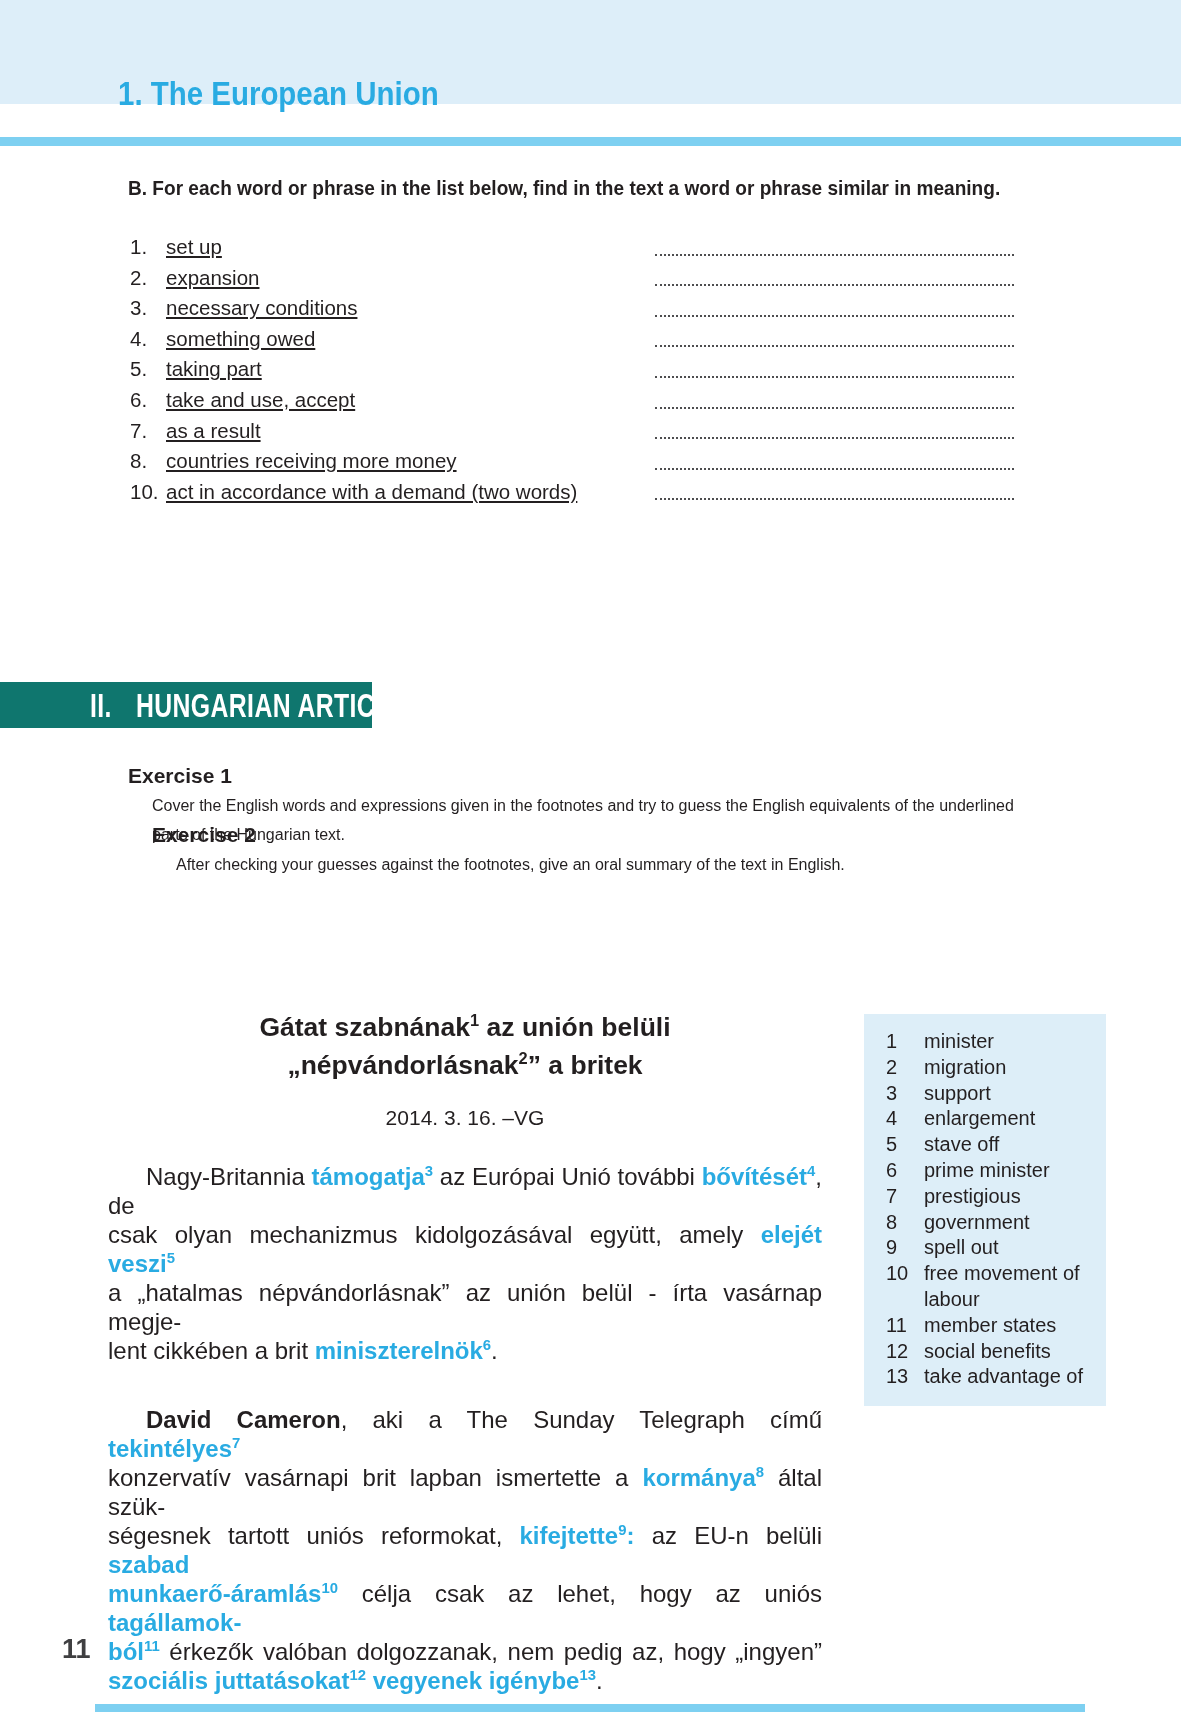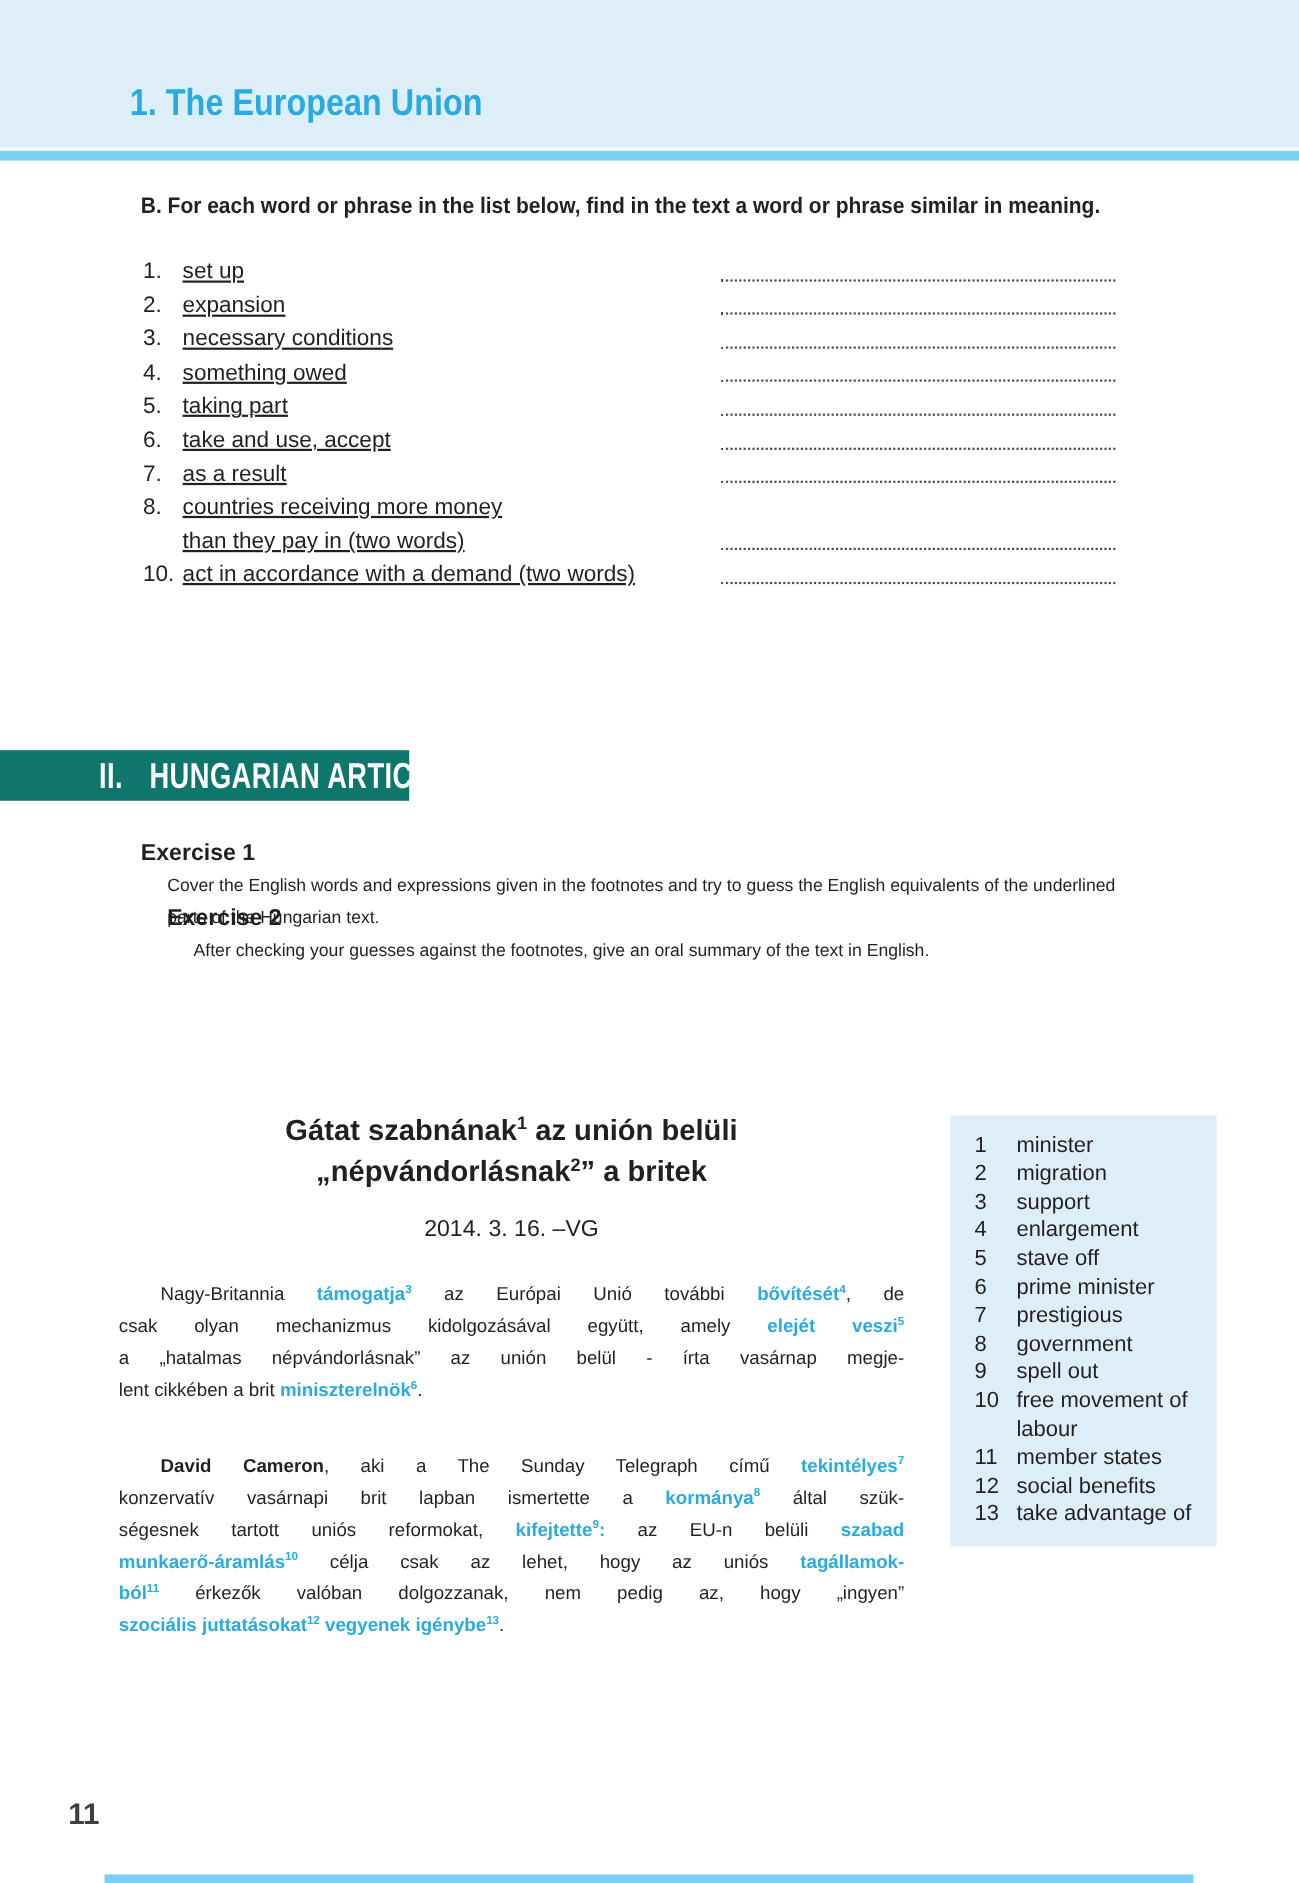--- a/index.html
+++ b/index.html
@@ -1,20 +1,20 @@
 <!DOCTYPE html>
 <html><head>
 <meta charset="utf-8">
 <style>
   html,body { margin:0; padding:0; background:#fff; }
   .page { position:relative; width:1181px; height:1712px; background:#ffffff;
           font-family:"Liberation Sans", sans-serif; color:#231f20; overflow:hidden; }
 
   
-  .top-band { position:absolute; left:0; top:0; width:1181px; height:134px; background:#ddeef9; }
+  .top-band { position:absolute; left:0; top:0; width:1181px; height:104px; background:#ddeef9; }
   .chapter-title { position:absolute; left:118px; top:74px; margin:0; font-size:31px; font-weight:bold;
                    color:#29abe2; white-space:nowrap; transform:scale(0.95,1.1); transform-origin:left top; }
   .top-bar { position:absolute; left:0; top:137px; width:1181px; height:9px; background:#7ed0f1; }
 
   
   .b-heading { position:absolute; left:128px; top:176px; margin:0; font-size:20.5px; font-weight:bold;
                white-space:nowrap; transform:scaleX(0.93); transform-origin:left top; }
   .word-list { position:absolute; left:130px; top:232px; width:884px; font-size:20.5px; }
   .wrow { position:relative; line-height:30.6px;text-decoration:underline; }
   .wnum { display:inline-block; width:36px; }
@@ -31,21 +31,21 @@
   
   .ex-block { position:absolute; left:128px; width:895px; }
   .ex1 { top:764px; } .ex2 { top:823px;margin-left:24px; }
   .ex-title { margin:0; font-size:21px; font-weight:bold; }
   .ex-body { margin:4px 0 0 24px; font-size:16px; line-height:28.5px; }
 
   
   .article { position:absolute; left:108px; top:1008px; width:714px; }
   .art-title { margin:0; text-align:center; font-weight:bold; font-size:26.5px; line-height:38px; }
   .art-date { text-align:center; font-size:21px; margin-top:22px; }
-  .art-p { font-size:17px; line-height:29px; }
+  .art-p { font-size:24px; line-height:29px; }
   .p1 { margin-top:32px; } .p2 { margin-top:40px; }
   .ln { text-align:left; }
   .ln.just { text-align:justify; text-align-last:justify; }
   .ln.ind { text-indent:38px; }
   .blue { color:#29abe2; font-weight:bold; }
   .boldblack { font-weight:bold; }
   sup { font-size:62%; line-height:0; font-weight:bold; }
 
   
   .footnote-box { position:absolute; left:864px; top:1014px; width:242px; min-height:392px;
@@ -95,21 +95,20 @@
       <div class="wrow">
         <div class="wline1"><span class="wnum">6.</span>take and use, accept</div>
         <span class="wdots"></span>
       </div>
       <div class="wrow">
         <div class="wline1"><span class="wnum">7.</span>as a result</div>
         <span class="wdots"></span>
       </div>
       <div class="wrow">
         <div class="wline1"><span class="wnum">8.</span>countries receiving more money</div>
-        <div class="wline2">than they pay in (two words)</div>
         <span class="wdots"></span>
       </div>
       <div class="wrow">
         <div class="wline1"><span class="wnum">10.</span>act in accordance with a demand (two words)</div>
         <span class="wdots"></span>
       </div>
     </div>
 
   <div class="section-band">
     <div class="section-band-inner">

